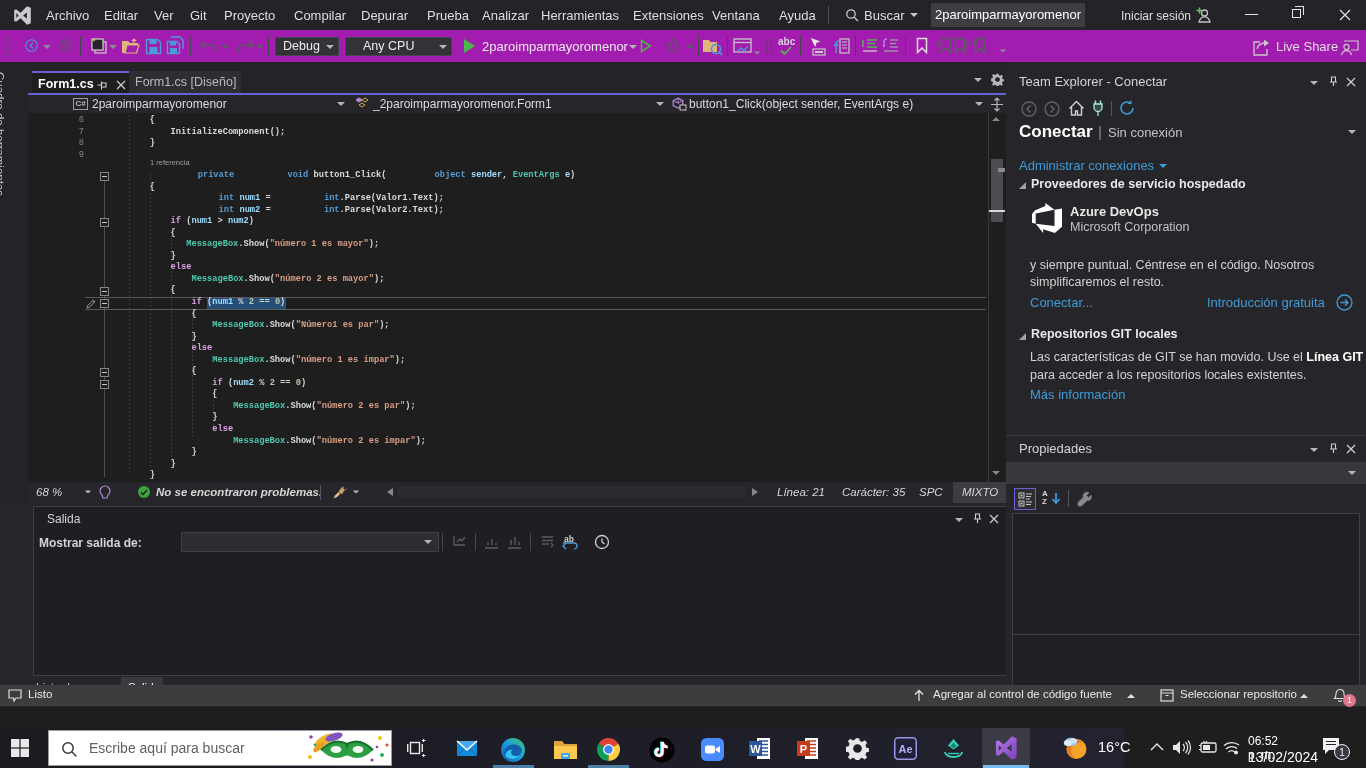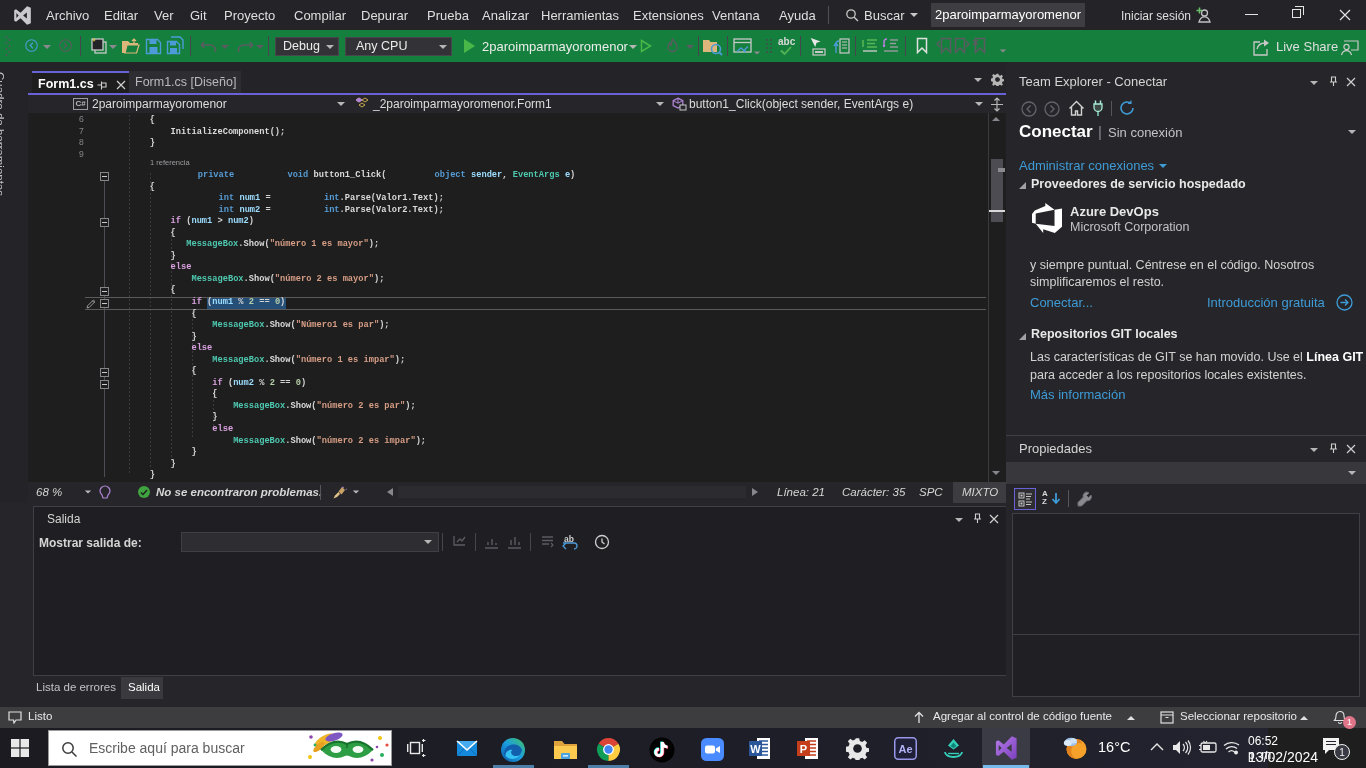--- a/index.html
+++ b/index.html
@@ -62,21 +62,21 @@
     </svg>
 
     <div class="abs" style="left:1245px;top:14px;width:13px;height:1.3px;background:#e3e3e3;"></div>
     <div class="abs" style="left:1292px;top:9px;width:9px;height:9px;border:1px solid #e3e3e3;"></div>
     <div class="abs" style="left:1295px;top:6px;width:9px;height:9px;border:1px solid #e3e3e3;border-left:none;border-bottom:none;"></div>
     <svg class="abs" style="left:1339px;top:9px;" width="12" height="12" viewBox="0 0 12 12">
       <path d="M1 1 11 11 M11 1 1 11" stroke="#e3e3e3" stroke-width="1.2"></path>
     </svg>
   </div>
 
-  <div class="abs" id="toolbar" style="left:0;top:30px;width:1366px;height:32px;background:#15803d;">
+  <div class="abs" id="toolbar" style="left:0;top:30px;width:1366px;height:32px;background:#a21caf;">
 
     <svg class="abs" style="left:5px;top:5px;" width="6" height="22" viewBox="0 0 6 22">
       <g fill="#55555c">
           <circle cx="1.5" cy="2" r="1"></circle>
           <circle cx="4.5" cy="5" r="1"></circle>
           <circle cx="1.5" cy="8" r="1"></circle>
           <circle cx="4.5" cy="11" r="1"></circle>
           <circle cx="1.5" cy="14" r="1"></circle>
           <circle cx="4.5" cy="17" r="1"></circle>
           <circle cx="1.5" cy="20" r="1"></circle>
@@ -127,21 +127,21 @@
     </svg>
     <div class="abs carat" style="left:221px;top:15px;border-top-color:#5b5b61;"></div>
     <svg class="abs" style="left:236px;top:9px;" width="18" height="15" viewBox="0 0 18 15">
       <path d="M14 3 16.5 6 14 9 M16.5 6h-9a5 5 0 0 0-5 5v2" fill="none" stroke="#5b5b61" stroke-width="1.6"></path>
     </svg>
     <div class="abs carat" style="left:256px;top:15px;border-top-color:#5b5b61;"></div>
     <div class="abs sep-v" style="left:268px;top:6px;height:20px;"></div>
 
     <div class="abs combo" style="left:275px;top:7px;width:64px;height:19px;line-height:17px;padding-left:7px;">Debug</div>
     <div class="abs carat" style="left:326px;top:15px;"></div>
-    <div class="abs combo" style="left:345px;top:7px;width:107px;height:19px;line-height:17px;padding-left:10px;">Any CPU</div>
+    <div class="abs combo" style="left:345px;top:7px;width:107px;height:19px;line-height:17px;padding-left:17px;">Any CPU</div>
     <div class="abs carat" style="left:439px;top:15px;"></div>
 
     <div class="abs" style="left:464px;top:9px;width:0;height:0;border-left:11px solid #49b849;border-top:7px solid transparent;border-bottom:7px solid transparent;"></div>
     <span class="abs txt" style="left:482px;top:9px;color:#ececec;">2paroimparmayoromenor</span>
     <div class="abs carat" style="left:629px;top:15px;"></div>
     <svg class="abs" style="left:640px;top:9px;" width="12" height="14" viewBox="0 0 12 14">
       <path d="M1.5 1.5 10.5 7 1.5 12.5z" fill="none" stroke="#49b849" stroke-width="1.5"></path>
     </svg>
     <svg class="abs" style="left:665px;top:8px;" width="15" height="16" viewBox="0 0 15 16">
       <path d="M7.5 1C9 4 12 5 12 9a4.5 4.5 0 0 1-9 0c0-2 1-3 1.5-4 .5 1.5 1 2 2 2.5C6 5 6.5 3 7.5 1z" fill="none" stroke="#5b5b61" stroke-width="1.3"></path>
@@ -544,21 +544,21 @@
     </svg>
     <div class="abs sep-v" style="left:62px;top:428px;height:17px;background:#55555a;"></div>
     <svg class="abs" style="left:70px;top:428px;" width="19" height="18" viewBox="0 0 19 18">
       <path d="M11 2a4 4 0 0 0-3.8 5.2L2 12.4V16h3.6l5.2-5.2A4 4 0 0 0 15 5l-2.5 2.5-2-2L13 3a4 4 0 0 0-2-.9z" fill="#8a8a90" stroke="#6a6a70"></path>
     </svg>
 
     <div class="abs" style="left:6px;top:451px;width:348px;height:184px;background:#202024;border:1px solid #3f3f46;"></div>
     <div class="abs" style="left:6px;top:572px;width:348px;height:1px;background:#3f3f46;"></div>
   </div>
 
-  <div class="abs" id="statusbar" style="left:0;top:707px;width:1366px;height:21px;background:#3d3d40;font-size:11.5px;color:#e8e8e8;">
+  <div class="abs" id="statusbar" style="left:0;top:685px;width:1366px;height:21px;background:#3d3d40;font-size:11.5px;color:#e8e8e8;">
     <svg class="abs" style="left:8px;top:4px;" width="14" height="13" viewBox="0 0 14 13">
       <path d="M1 1h12v8H8l-2 3-0.5-3H1z" fill="none" stroke="#e0e0e0" stroke-width="1.2"></path>
     </svg>
     <span class="abs" style="left:28px;top:3px;">Listo</span>
     <svg class="abs" style="left:913px;top:4px;" width="12" height="13" viewBox="0 0 12 13">
       <path d="M6 12V2M2 5.5 6 1.5l4 4" fill="none" stroke="#e0e0e0" stroke-width="1.3"></path>
     </svg>
     <span class="abs" style="left:933px;top:3px;">Agregar al control de código fuente</span>
     <div class="abs carat-up" style="left:1127px;top:9px;border-bottom-color:#e0e0e0;"></div>
     <svg class="abs" style="left:1160px;top:4px;" width="14" height="13" viewBox="0 0 14 13">
@@ -566,21 +566,21 @@
       <path d="M1 4h12M5.5 6.5h3" stroke="#e0e0e0" stroke-width="1.2" fill="none"></path>
     </svg>
     <span class="abs" style="left:1180px;top:3px;">Seleccionar repositorio</span>
     <div class="abs carat-up" style="left:1300px;top:9px;border-bottom-color:#e0e0e0;"></div>
     <svg class="abs" style="left:1333px;top:3px;" width="14" height="15" viewBox="0 0 14 15">
       <path d="M7 1.5c2.5 0 4 2 4 4.5 0 3 1 4 1.5 4.5H1.5C2 10 3 9 3 6c0-2.5 1.5-4.5 4-4.5zM5.5 12a1.5 1.5 0 0 0 3 0" fill="none" stroke="#e0e0e0" stroke-width="1.1"></path>
     </svg>
     <div class="abs" style="left:1343px;top:9px;width:13px;height:13px;border-radius:50%;background:#e0758a;color:#fff;font-size:9px;text-align:center;line-height:13px;">1</div>
   </div>
 
-  <div class="abs" id="taskbar" style="left:0;top:728px;width:1268px;height:40px;background:linear-gradient(90deg,#1b1b21 0%,#1e1e28 60%,#23232f 100%);">
+  <div class="abs" id="taskbar" style="left:0;top:728px;width:1124px;height:40px;background:linear-gradient(90deg,#1b1b21 0%,#1e1e28 60%,#23232f 100%);">
 
     <svg class="abs" style="left:11px;top:11px;" width="18" height="18" viewBox="0 0 18 18">
       <g fill="#e8e8e8">
           <rect x="0" y="0" width="8.4" height="8.4"></rect>
           <rect x="9.6" y="0" width="8.4" height="8.4"></rect>
           <rect x="0" y="9.6" width="8.4" height="8.4"></rect>
           <rect x="9.6" y="9.6" width="8.4" height="8.4"></rect>
         </g>
     </svg>
 

